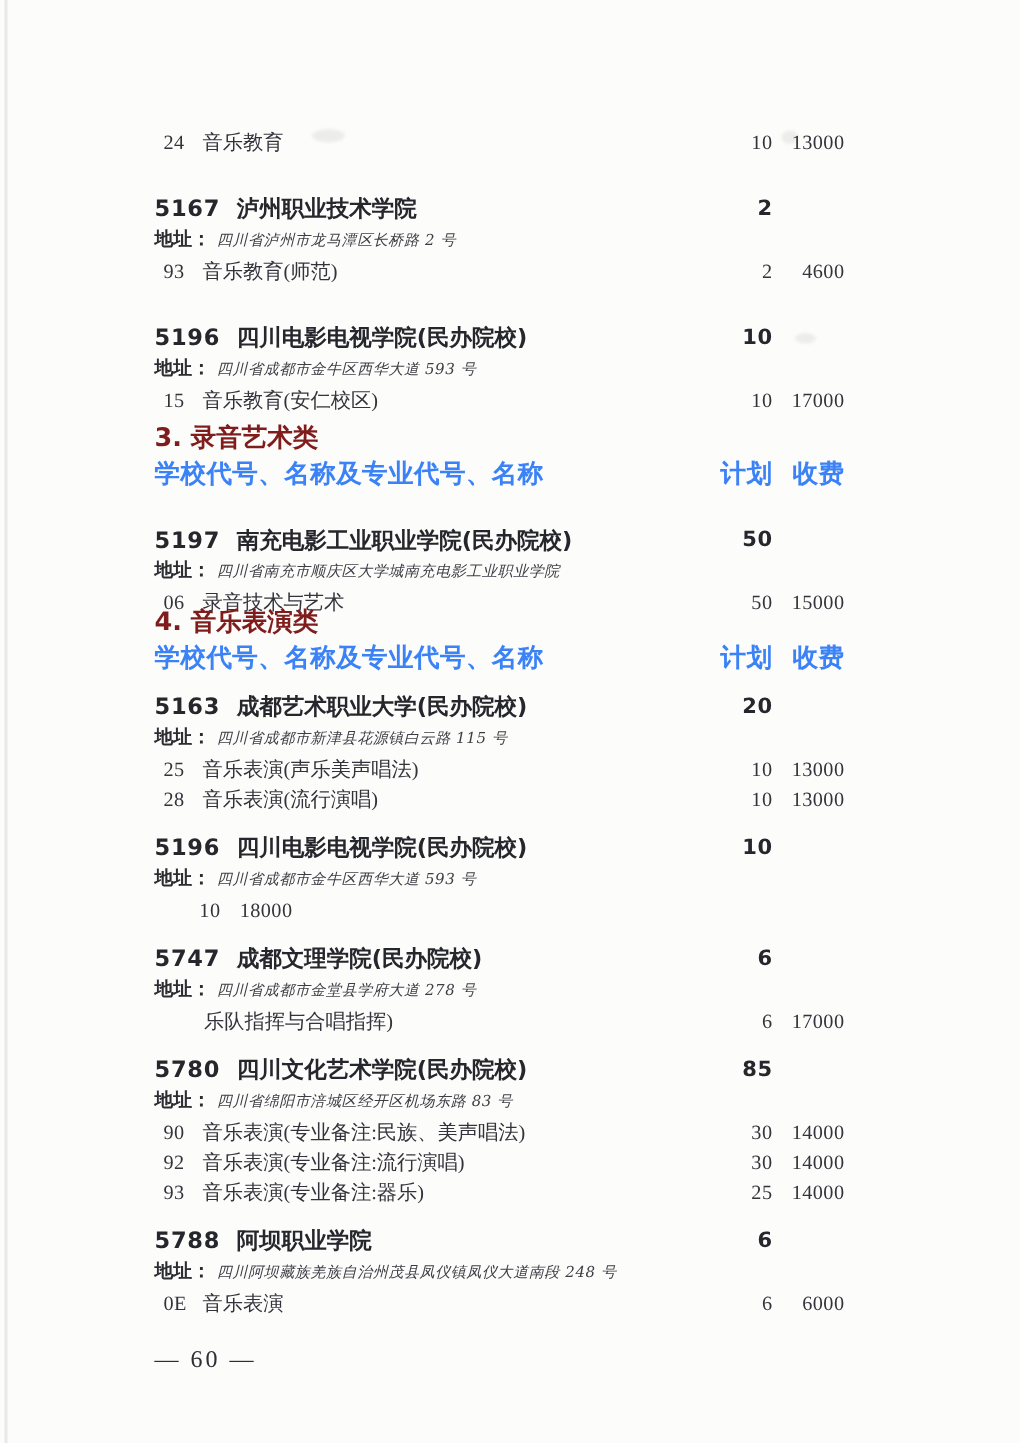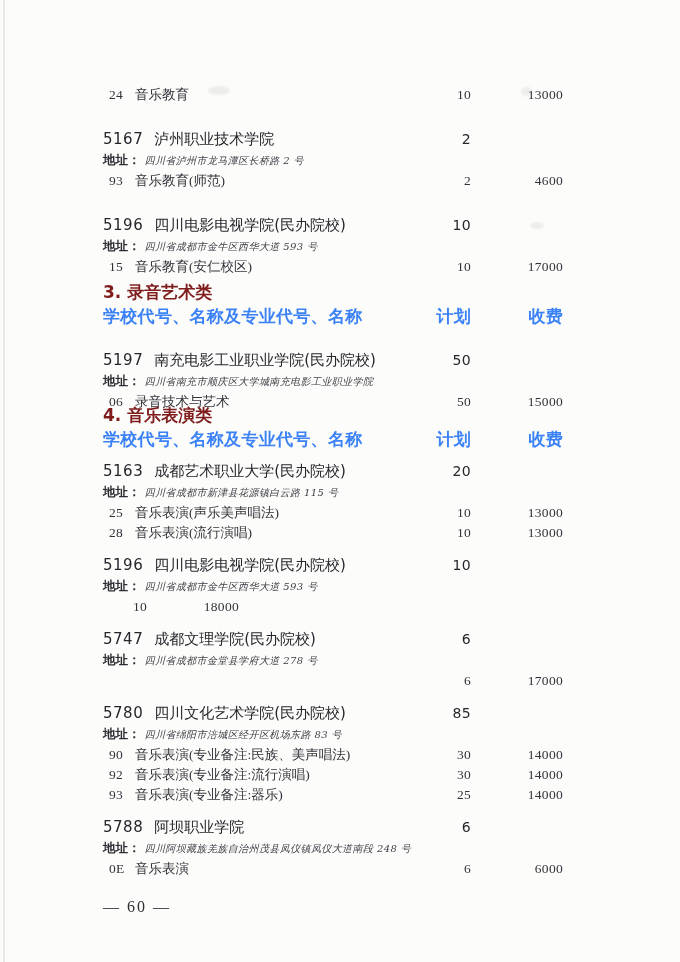--- a/index.html
+++ b/index.html
@@ -46,42 +46,42 @@
 
   .section-title {
     font-family: "DejaVu Sans", "Liberation Sans", sans-serif;
     font-weight: bold;
     font-size: 17px;
     line-height: 24px;
     color: #7f1d1d;
     margin-bottom: 2px;
   }
 
-  .row { display: flex; align-items: flex-start; gap: 44px; }
+  .row { display: flex; align-items: flex-start; }
   .c-name { flex: 1 1 auto; min-width: 0; }
   .c-plan { flex: 0 0 44px; text-align: right; }
   .c-fee  { flex: 0 0 48px; text-align: right; }
 
   .header-row {
     font-family: "DejaVu Sans", "Liberation Sans", sans-serif;
     font-weight: bold;
     font-size: 17px;
     line-height: 20px;
     color: #3b82f6;
     letter-spacing: 0.3px;
   }
 
   .school-block { margin-top: 24px; }
   .section .school-block:first-of-type { margin-top: 0; }
   .sec-2 .school-block { margin-top: 12px; }
   .sec-2 .school-block:first-of-type { margin-top: 0; }
 
   .school-row {
     font-family: "DejaVu Sans", "Liberation Sans", sans-serif;
-    font-weight: normal;
+    font-weight: bold;
     font-size: 15px;
     line-height: 20px;
     color: #26262d;
   }
   .s-code { margin-right: 11px; letter-spacing: 0.5px; }
   .s-plan { font-size: 14px; }
 
   .addr-row {
     line-height: 20px;
     white-space: nowrap;
@@ -241,20 +241,21 @@
         </div>
         <div class="school-block">
           <div class="row school-row">
             <span class="c-name"><span class="s-code">5747</span><span class="s-name">成都文理学院(民办院校)</span></span>
             <span class="c-plan s-plan num">6</span>
             <span class="c-fee"></span>
           </div>
           <div class="addr-row"><span class="addr-label">地址：</span><span class="addr-text">四川省成都市金堂县学府大道 278 号</span></div>
           <div class="row prog-row">
             <span class="c-name p-name">
+              <div class="p-line p-cont">乐队指挥与合唱指挥)</div>
             </span>
             <span class="c-plan num">6</span>
             <span class="c-fee num">17000</span>
           </div>
         </div>
         <div class="school-block">
           <div class="row school-row">
             <span class="c-name"><span class="s-code">5780</span><span class="s-name">四川文化艺术学院(民办院校)</span></span>
             <span class="c-plan s-plan num">85</span>
             <span class="c-fee"></span>

